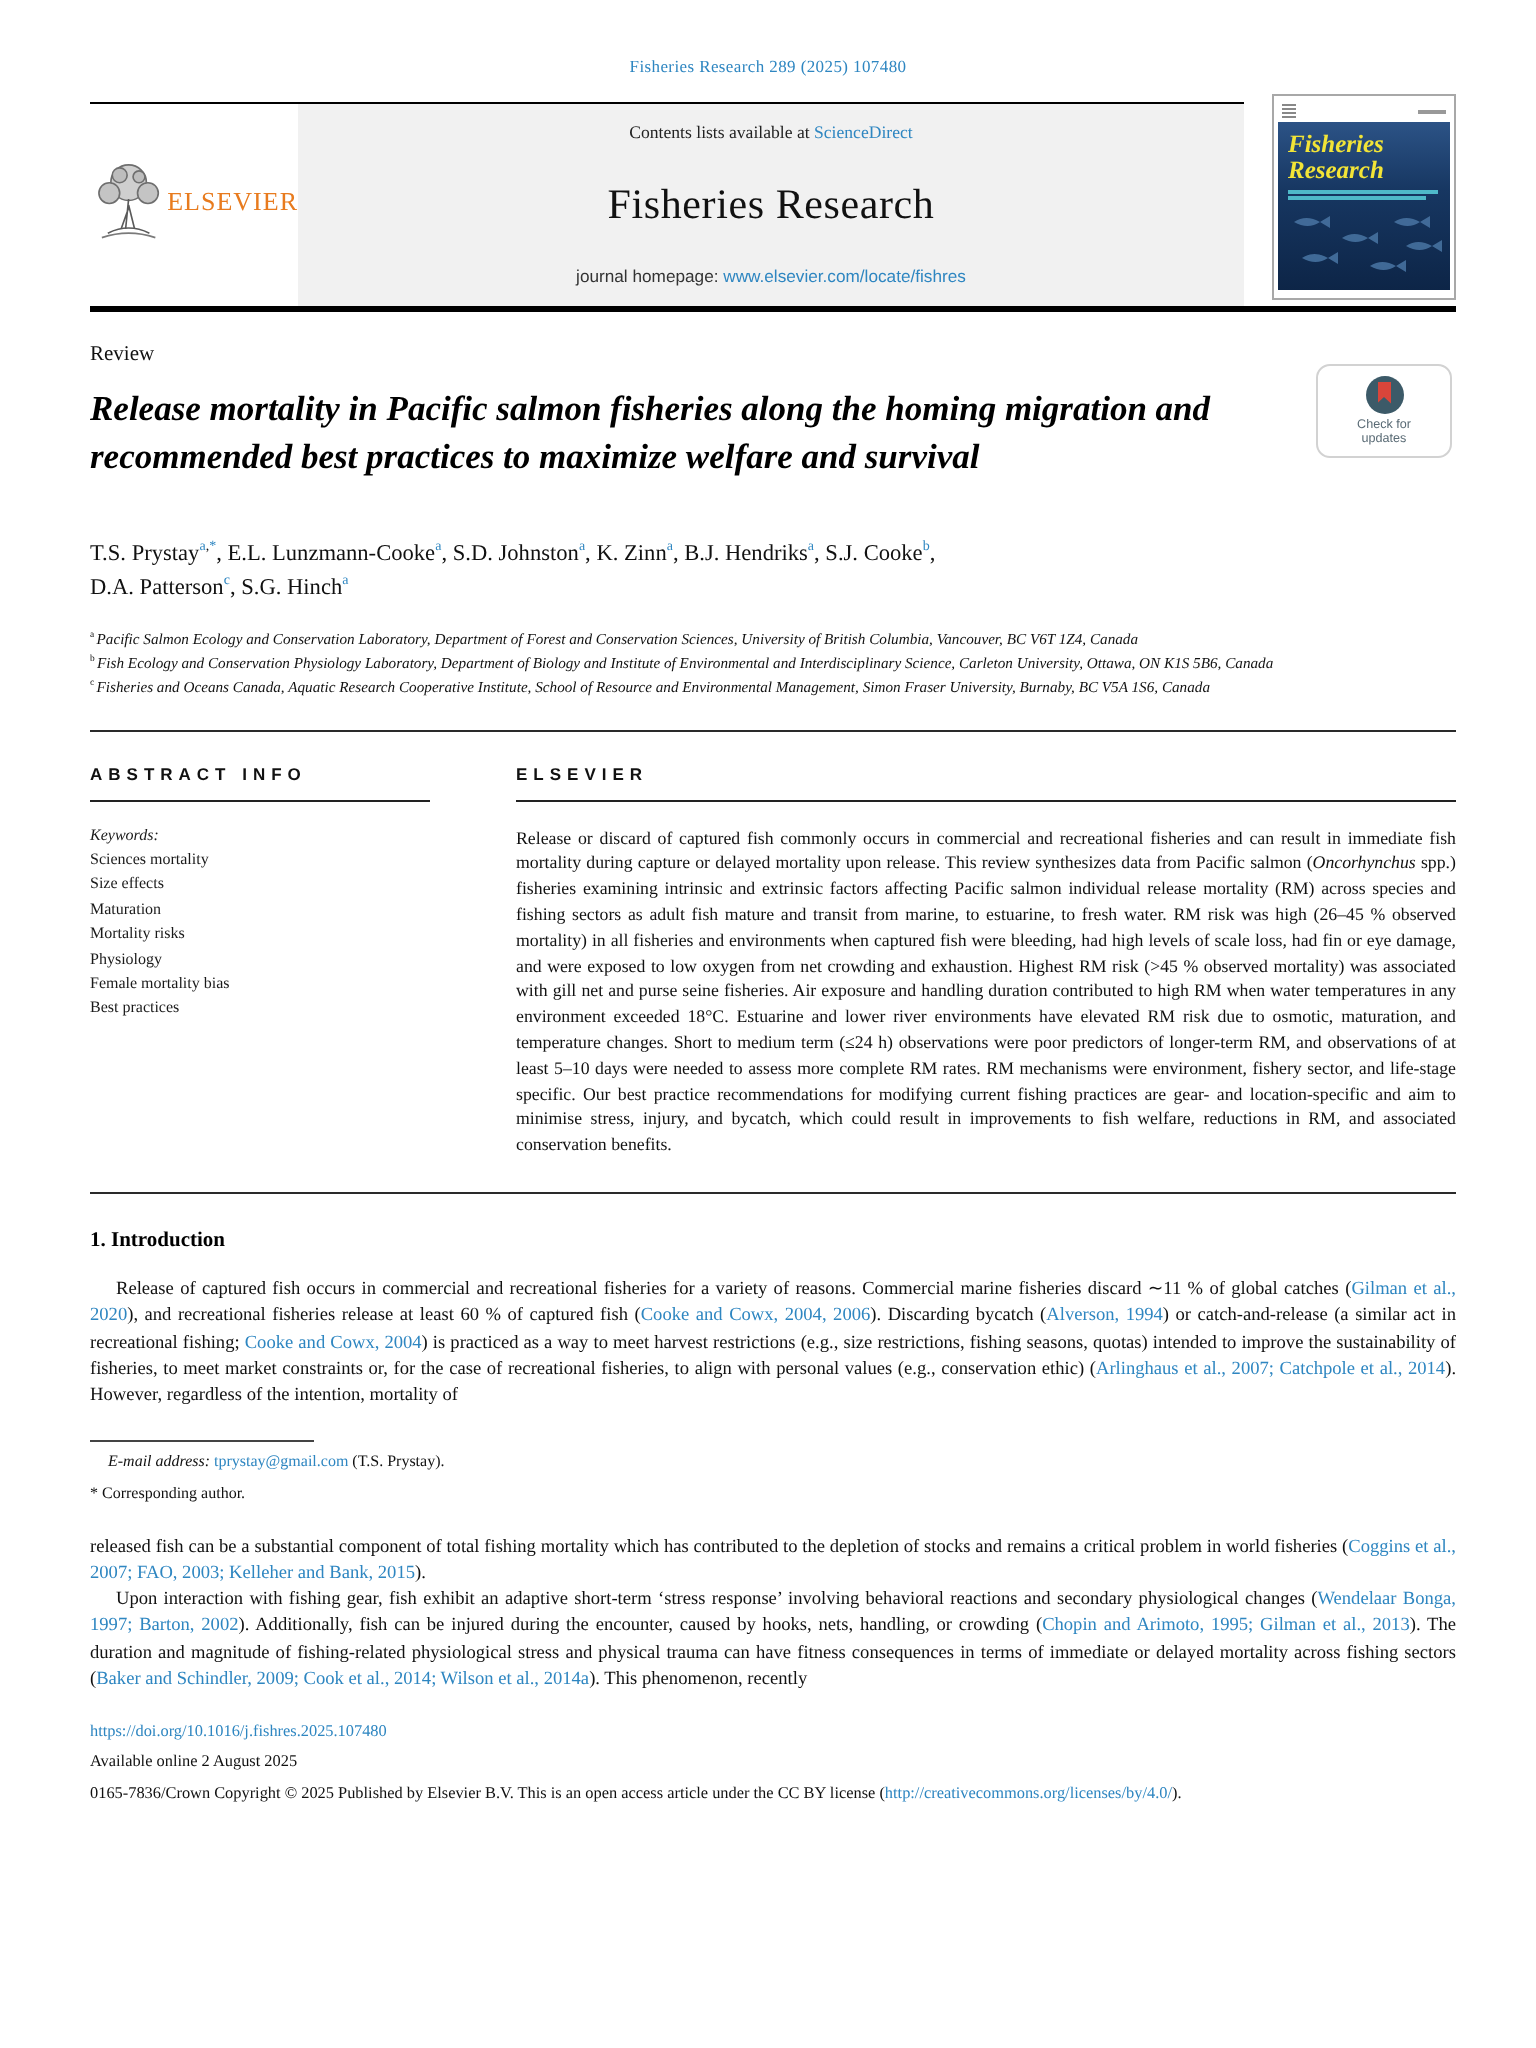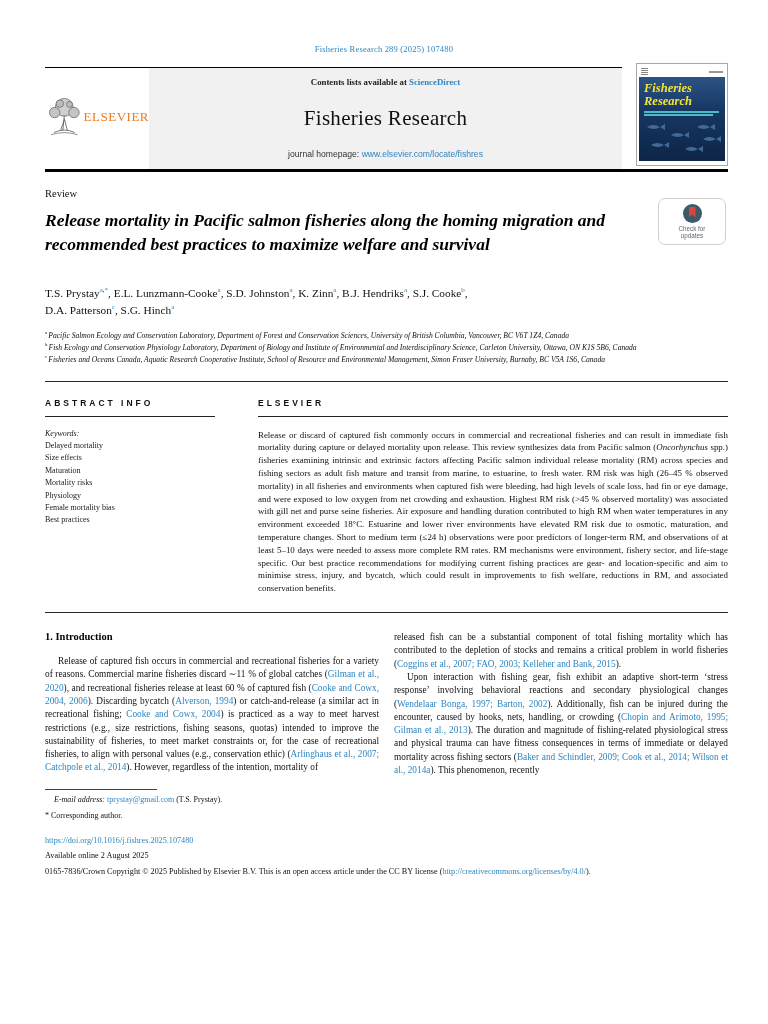--- a/index.html
+++ b/index.html
@@ -1,27 +1,27 @@
 <!DOCTYPE html>
 <html><head>
 <meta charset="utf-8">
 <style>
   * { margin:0; padding:0; box-sizing:border-box; }
   body { background:#ffffff; font-family:"Liberation Serif", serif; color:#1a1a1a; }
   .page { position:relative; width:768px; height:1024px; margin:0 auto; background:#fff; overflow:hidden; }
 
-  .jref { padding-top:44px; text-align:center; font-size:8.5px; color:#2e86c1; letter-spacing:.2px; }
+  .jref { padding-top:28px; text-align:center; font-size:8.5px; color:#2e86c1; letter-spacing:.2px; }
 
   .masthead { position:relative; margin:13px 40px 0 45px; width:683px; }
   .mh-main { width:577px; border-top:1.5px solid #000; }
   .mh-row { display:flex; height:101px; }
   .logo { width:104px; display:flex; flex-direction:row; align-items:center; justify-content:flex-end; padding-bottom:4px; background:#fff; }
   .logo-text { font-size:13px; color:#e87b1e; letter-spacing:.5px; margin-top:1px; font-family:"Liberation Serif", serif; }
   .banner { flex:1; background:#f1f1f1; display:flex; flex-direction:column; align-items:center; justify-content:space-between; padding:9px 6px 10px 6px; }
-  .contents { font-size:8.8px; color:#222;font-weight:bold; }
+  .contents { font-size:8.8px; color:#222; }
   .jtitle { font-size:21px; color:#111; letter-spacing:.3px; }
   .homepage { font-family:"Liberation Sans", sans-serif; font-size:8.6px; color:#333; }
   .thick-rule { width:683px; border-top:3px solid #000; margin-top:0; }
   .link { color:#2e86c1; }
 
   .cover { position:absolute; right:0; top:-4px; width:92px; height:103px; background:#fff; border:1px solid #a8a8a8; padding:2px; }
   .cover-top { height:11px; display:flex; justify-content:space-between; align-items:center; padding:0 2px; }
   .cover-mark { width:7px; height:7px; background:repeating-linear-gradient(0deg,#888 0 1px,#fff 1px 2px); }
   .cover-issue { width:14px; height:2px; background:#999; }
   .cover-body { position:relative; height:84px; background:linear-gradient(180deg,#2c5386 0%,#173762 40%,#0d2547 100%); overflow:hidden; }
@@ -53,21 +53,21 @@
   .abs-col { flex:1; }
   .col-heading { font-family:"Liberation Sans", sans-serif; font-size:8.5px; font-weight:bold; letter-spacing:3px; color:#111; }
   .head-rule-info { width:170px; border-top:1px solid #222; margin-top:8px; }
   .head-rule-abs { width:100%; border-top:1px solid #222; margin-top:8px; }
   .kw-label { margin-top:11px; font-style:italic; font-size:8px; line-height:1.55; }
   .kw-item { font-size:8px; line-height:1.55; }
   .abs-body { margin-top:12px; font-size:8.9px; line-height:1.44; text-align:justify; color:#111; }
 
   .divider { margin:17px 40px 0 45px; width:683px; border-top:1px solid #2a2a2a; }
 
-  .body-cols { display:flex; gap:15px; margin:18px 40px 0 45px; width:683px; }
+  .body-cols { display:flex; gap:15px; margin:18px 40px 0 45px; width:683px;flex-direction:column; }
   .bcol { flex:1; min-width:0; }
   .sec-heading { font-size:10.5px; font-weight:bold; color:#000; }
   .bp { margin-top:13px; font-size:9.3px; line-height:1.43; text-align:justify; color:#111; }
   .indent { text-indent:13px; }
 
   .footnote { margin-top:14px; }
   .fn-rule { width:112px; border-top:1px solid #444; }
   .fn-line { margin-top:4px; font-size:8px; line-height:1.5; color:#111; }
   .fn-email { padding-left:9px; }
 
@@ -148,21 +148,21 @@
     </div>
   </div>
 
   <div class="rule-thin"></div>
 
   <div class="meta-row">
     <div class="info-col">
       <div class="col-heading">ABSTRACT INFO</div>
       <div class="head-rule-info"></div>
       <div class="kw-label">Keywords:</div>
-      <div class="kw-item">Delayed mortality</div>
+      <div class="kw-item">Sciences mortality</div>
       <div class="kw-item">Size effects</div>
       <div class="kw-item">Maturation</div>
       <div class="kw-item">Mortality risks</div>
       <div class="kw-item">Physiology</div>
       <div class="kw-item">Female mortality bias</div>
       <div class="kw-item">Best practices</div>
     </div>
     <div class="abs-col">
       <div class="col-heading">ELSEVIER</div>
       <div class="head-rule-abs"></div>

